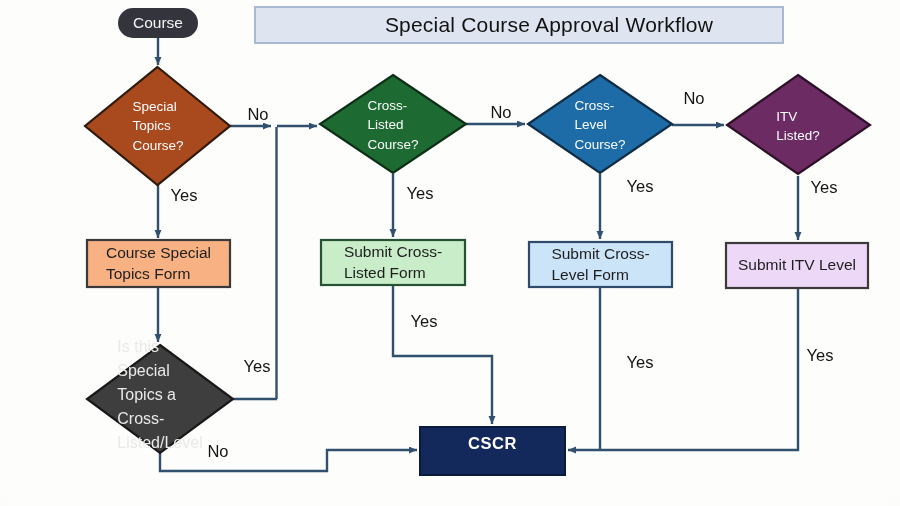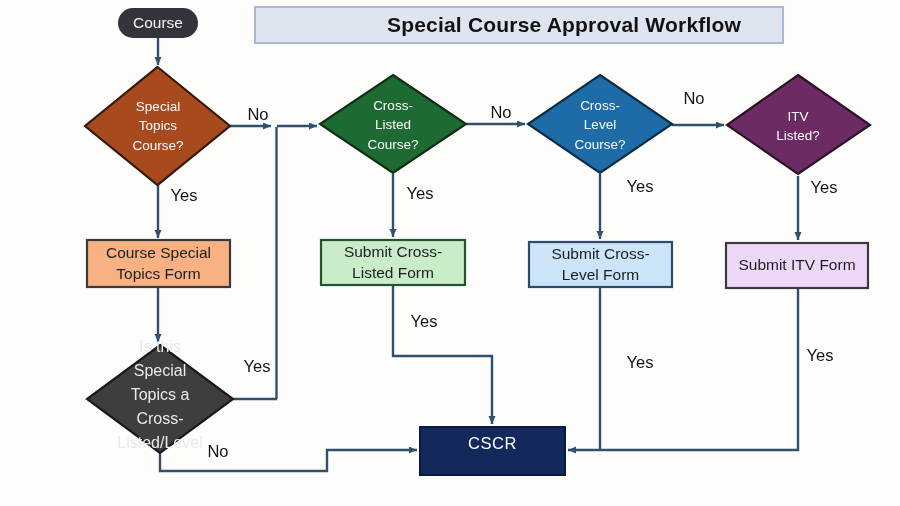--- a/index.html
+++ b/index.html
@@ -4,36 +4,36 @@
 <style>
   html,body{margin:0;padding:0;}
   .stage{
     position:relative;width:900px;height:506px;overflow:hidden;
     font-family:"Liberation Sans", sans-serif;
     background:radial-gradient(ellipse 130% 130% at 50% 45%, #FDFDFC 55%, #F0F0ED 100%);
   }
   svg.layer{position:absolute;left:0;top:0;}
   .txt{
     position:absolute;display:flex;align-items:center;justify-content:center;
-    text-align:center;white-space:pre-line;pointer-events:none;
+    text-align:left;white-space:pre-line;pointer-events:none;
   }
   .t-course{left:118px;top:8px;width:80px;height:30px;font-size:15.5px;color:#F4F4F4;}
-  .t-title{left:255px;top:7px;width:588px;height:36px;font-size:21px;font-weight:bold;color:#121212;letter-spacing:.2px;padding-left:15px;}
+  .t-title{left:255px;top:7px;width:588px;height:36px;font-size:21px;font-weight:normal;color:#121212;letter-spacing:.2px;}
   .t-diamond{font-size:13.5px;line-height:1.42;color:#FCFCFC;}
   .t-d1{left:98px;top:80px;width:120px;height:92px;}
   .t-d2{left:333px;top:86px;width:120px;height:78px;}
   .t-d3{left:540px;top:86px;width:120px;height:78px;}
   .t-d4{left:738px;top:86px;width:120px;height:80px;}
   .t-dark{left:100px;top:349px;width:120px;height:92px;font-size:16px;line-height:1.5;color:#E9E9E9;}
   .t-form{font-size:15.5px;line-height:1.3;color:#1E1E1E;}
   .t-f1{left:87px;top:240px;width:143px;height:47px;}
   .t-f2{left:321px;top:240px;width:144px;height:45px;}
   .t-f3{left:529px;top:242px;width:143px;height:45px;}
   .t-f4{left:726px;top:243px;width:142px;height:45px;}
-  .t-cscr{left:420px;top:427px;width:145px;height:33px;font-size:16.5px;color:#FFFFFF;letter-spacing:.6px;}
+  .t-cscr{left:420px;top:427px;width:145px;height:33px;font-size:16.5px;color:#FFFFFF;letter-spacing:.6px;font-weight:bold;}
   .edge-label{
     position:absolute;transform:translate(-50%,-50%);
     font-size:16.5px;color:#141414;pointer-events:none;white-space:nowrap;
   }
 </style>
 </head>
 <body>
 
 <div class="stage">
 
@@ -105,21 +105,21 @@
 Special
 Topics a
 Cross-
 Listed/Level</div>
   <div class="txt t-form t-f1">Course Special
 Topics Form</div>
   <div class="txt t-form t-f2">Submit Cross-
 Listed Form</div>
   <div class="txt t-form t-f3">Submit Cross-
 Level Form</div>
-  <div class="txt t-form t-f4">Submit ITV Form</div>
+  <div class="txt t-form t-f4">Submit ITV Level</div>
   <div class="txt t-cscr">CSCR</div>
 
   <div class="edge-label" style="left:258px;top:114px;">No</div>
   <div class="edge-label" style="left:184px;top:195px;">Yes</div>
   <div class="edge-label" style="left:501px;top:112px;">No</div>
   <div class="edge-label" style="left:420px;top:193px;">Yes</div>
   <div class="edge-label" style="left:694px;top:98px;">No</div>
   <div class="edge-label" style="left:640px;top:186px;">Yes</div>
   <div class="edge-label" style="left:824px;top:187px;">Yes</div>
   <div class="edge-label" style="left:424px;top:321px;">Yes</div>

